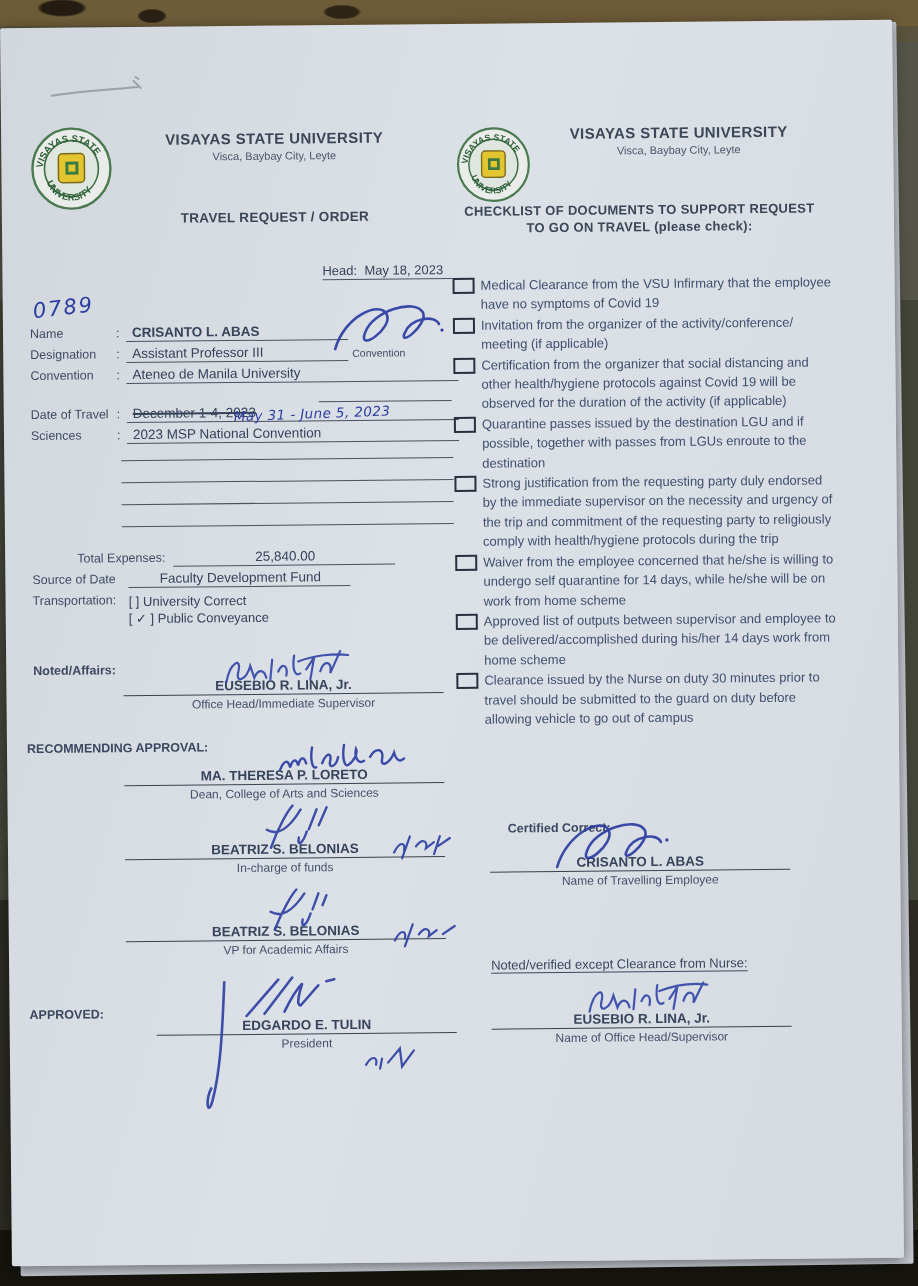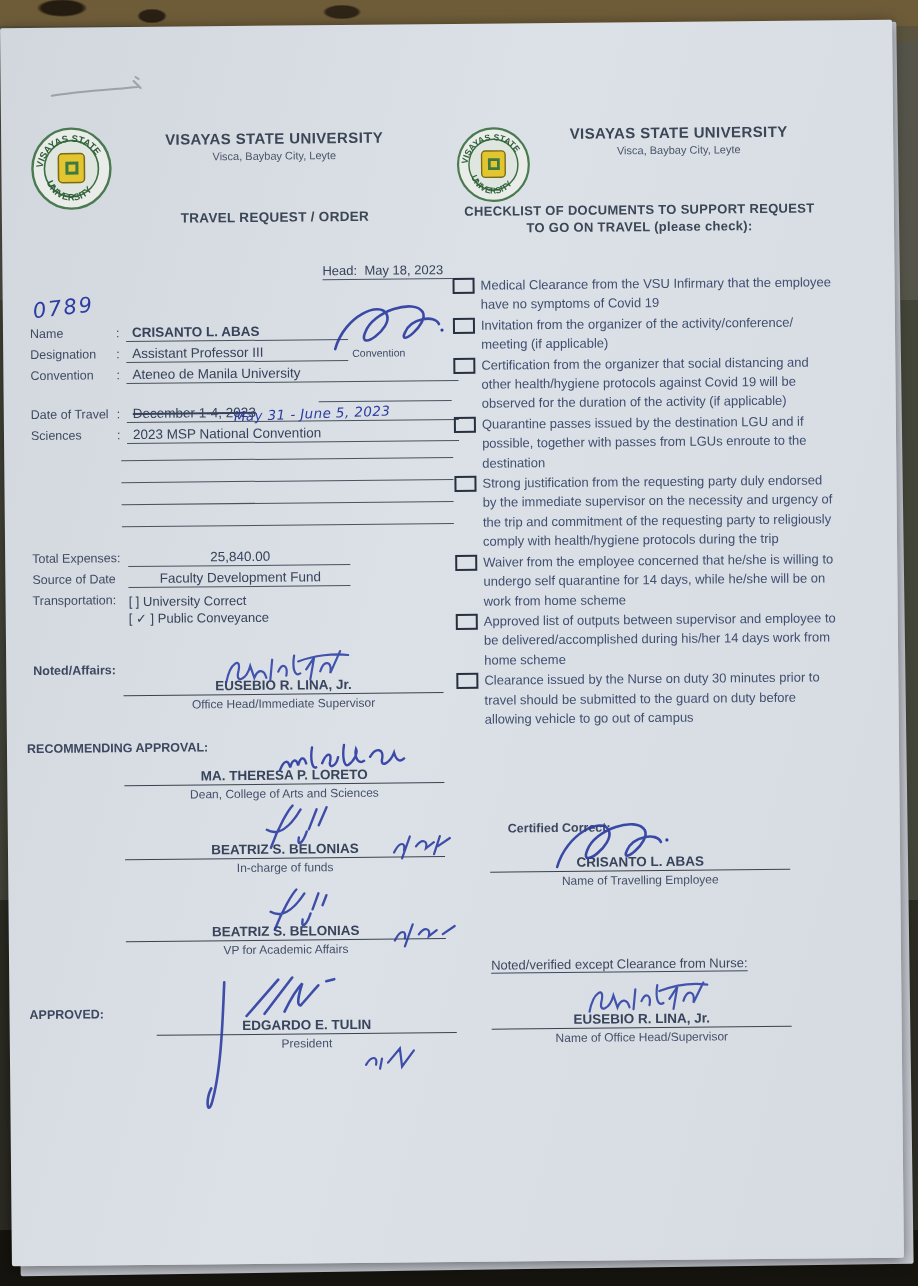--- a/index.html
+++ b/index.html
@@ -120,21 +120,21 @@
       <span class="c">:</span>
     <span class="v" style="width:322px;">2023 MSP National Convention</span>
   </div>
 
   <div class="blank-line" style="left:117px;top:417px;width:332px;height:16px;"></div>
   <div class="blank-line" style="left:117px;top:439px;width:332px;height:16px;"></div>
   <div class="blank-line" style="left:117px;top:461px;width:332px;height:16px;"></div>
   <div class="blank-line" style="left:117px;top:483px;width:332px;height:16px;"></div>
 
   <div class="frow" style="top:523px;">
-    <span class="l" style="width:96px;">Total Expenses:</span>
+    <span class="l" style="width:96px;margin-left:45px;">Total Expenses:</span>
     <span class="v" style="width:212px;text-align:center;">25,840.00</span>
   </div>
   <div class="frow" style="top:544px;">
     <span class="l" style="width:96px;">Source of Date</span>
     <span class="v" style="width:212px;text-align:center;">Faculty Development Fund</span>
   </div>
   <div class="frow" style="top:566px;">
     <span class="l" style="width:96px;">Transportation:</span>
     <span style="font-size:13px;color:#36435a;">
       <span>[   ]</span>

